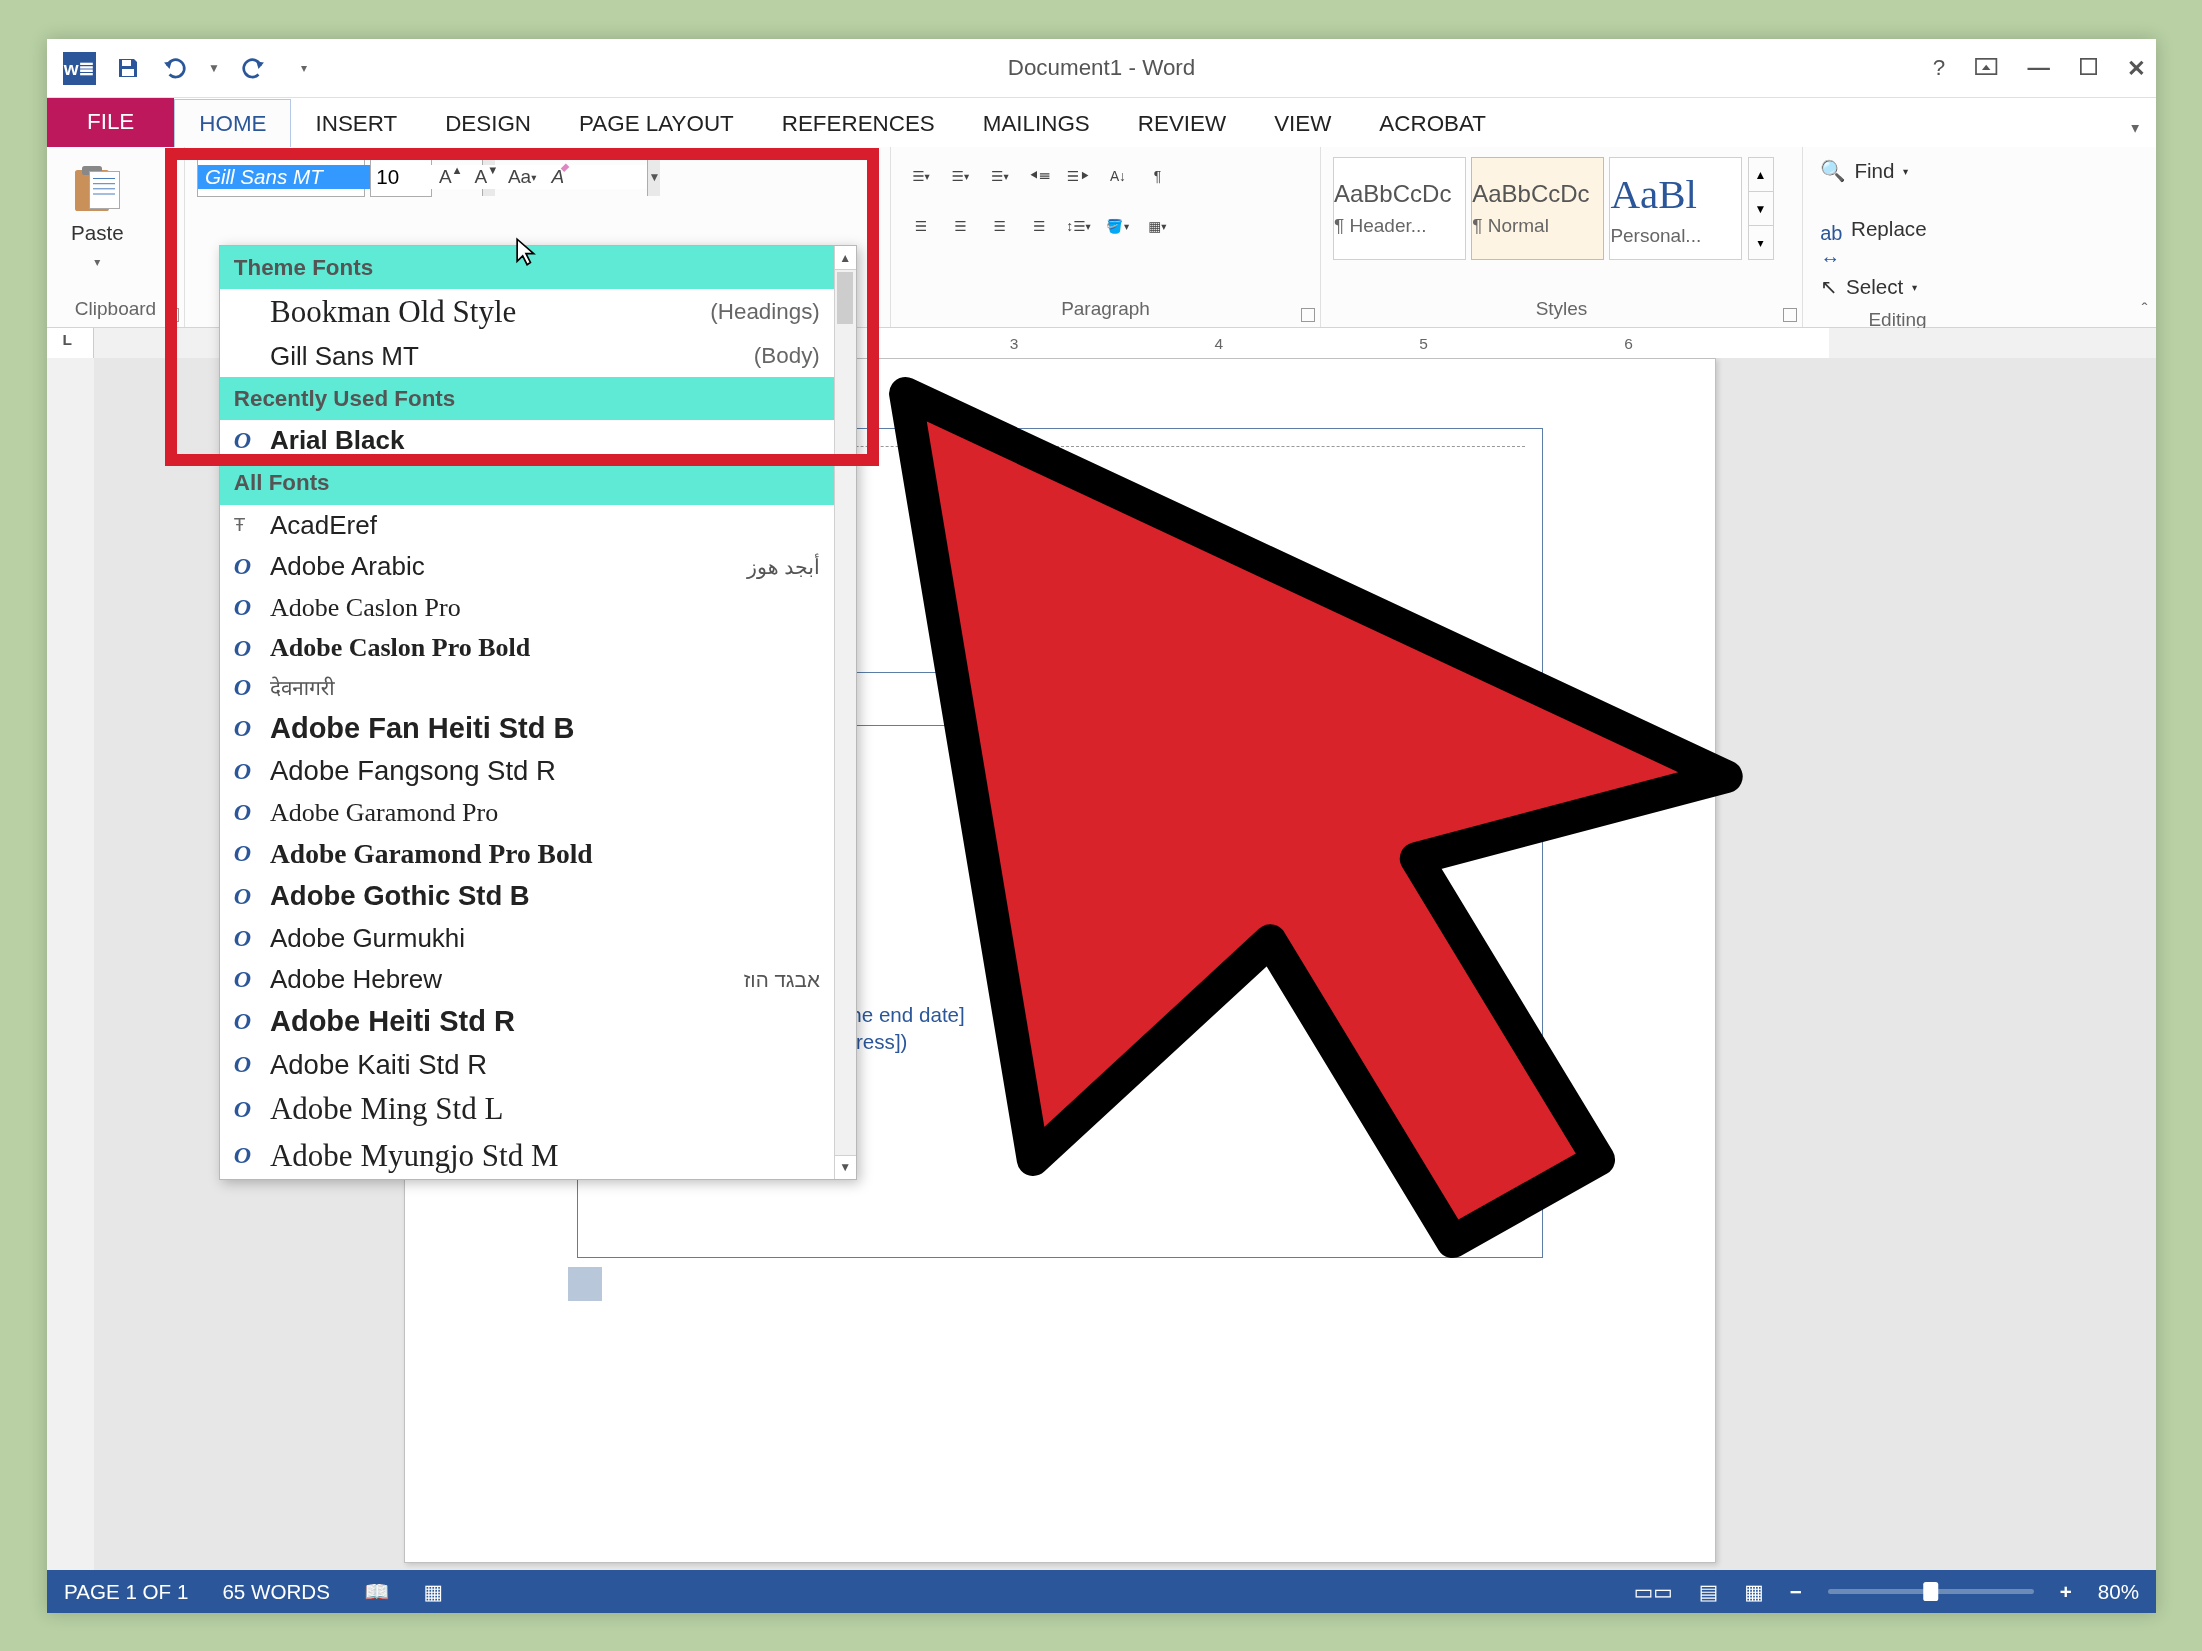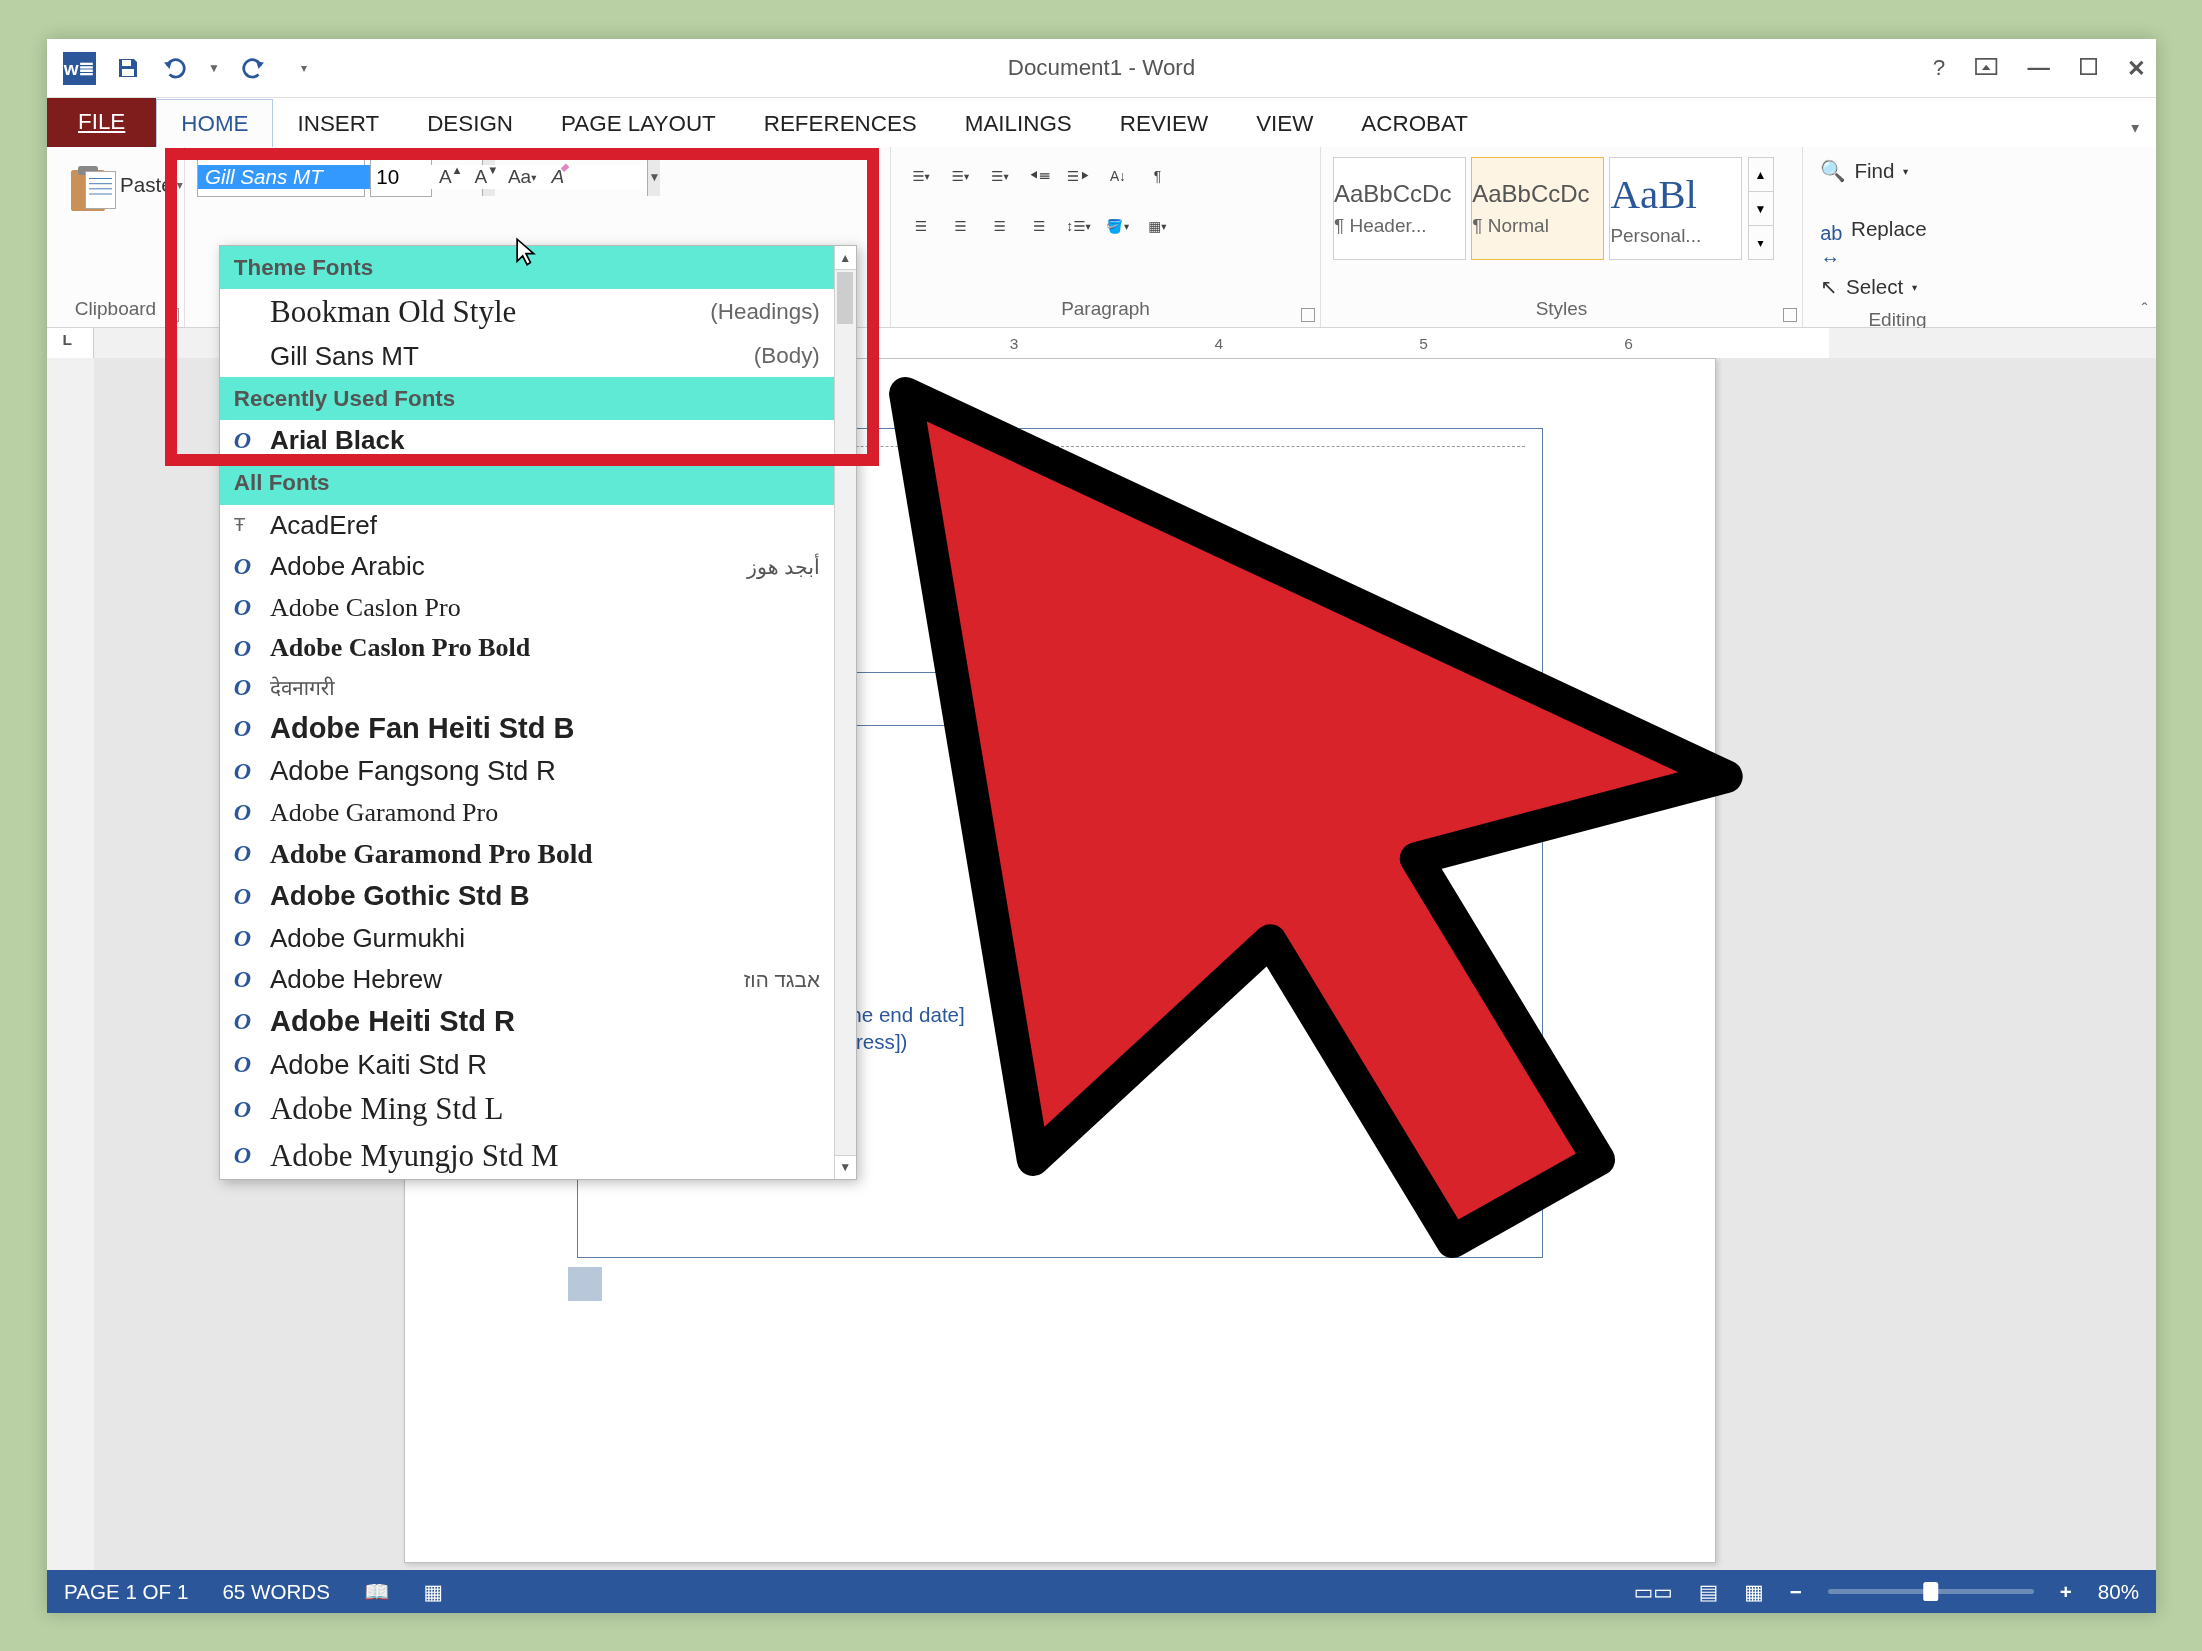--- a/index.html
+++ b/index.html
@@ -7,31 +7,31 @@
 .app-window { position: absolute; top: 39px; left: 47px; right: 47px; bottom: 39px; background: #fff; box-shadow: 0 0 17px rgba(0,0,0,0.2); display: flex; flex-direction: column; }
 .title-bar { height: 59px; display: flex; align-items: center; background: #fff; border-bottom: 0.9px solid #e0e0e0; position: relative; }
 .qat { display: flex; align-items: center; gap: 15.5px; padding-left: 15.5px; }
 .qat-item { width: 33px; height: 33px; display: flex; align-items: center; justify-content: center; }
 .word-logo { width: 33px; height: 33px; background: #2b579a; display: flex; align-items: center; justify-content: center; color: #fff; font-weight: bold; font-size: 19px; }
 .title-text { position: absolute; left: 0; right: 0; text-align: center; font-size: 22.4px; color: #555; pointer-events: none; }
 .window-controls { position: absolute; right: 10.3px; display: flex; gap: 30px; }
 .window-controls span { font-size: 22.4px; color: #555; cursor: pointer; }
 .tabs { height: 49px; display: flex; align-items: flex-end; background: #fff; padding-left: 0; }
 .tab { padding: 10.3px 24px; font-size: 22.4px; color: #222; cursor: pointer; }
-.tab.file { background: #7f1d1d; color: #fff; padding: 12px 31px; text-decoration: underline; }
+.tab.file { background: #be185d; color: #fff; padding: 12px 40px; }
 .tab.active { color: #2b579a; border: 1.7px solid #b5c9e6; border-bottom: none; background: #fcfcfc; }
 .tab-user { position: absolute; right: 13px; top: 110px; width: 41px; height: 41px; background: #e6e6e6; }
 .tab-user::before { content: ""; position: absolute; bottom: 1.7px; left: 6.9px; right: 6.9px; height: 15.5px; background: #b0b0b0; border-radius: 13px 13px 0 0; }
 .tab-user::after { content: ""; position: absolute; top: 5.2px; left: 12px; width: 17px; height: 17px; background: #b0b0b0; border-radius: 50%; }
 .ribbon { height: 181px; background: #fcfcfc; border-bottom: 0.9px solid #d4d4d4; display: flex; position: relative; }
 .ribbon-group { border-right: 0.9px solid #e0e0e0; padding: 5.2px 12px 3.4px 12px; display: flex; flex-direction: column; position: relative; }
 .group-area { flex: 1; display: flex; align-items: flex-start; gap: 6.9px; }
 .group-label { text-align: center; font-size: 19px; color: #666; padding: 3.4px 0; }
 .dialog-launcher { position: absolute; bottom: 5.2px; right: 5.2px; width: 13.8px; height: 13.8px; border: 0.9px solid #999; }
-.paste-big { display: flex; align-items: center; gap: 4px; padding: 6.9px 12px; }
+.paste-big { display: flex; flex-direction: column; align-items: center; gap: 10px; padding: 6.9px 12px; }
 .paste-icon { width: 45px; height: 52px; position: relative; }
 .clipboard-back { position: absolute; bottom: 0; left: 0; width: 34px; height: 41px; background: #c9905a; border-radius: 2.6px; }
 .clipboard-top { position: absolute; top: 6.9px; left: 6.9px; width: 20.6px; height: 8.6px; background: #888; border-radius: 2.6px; }
 .doc-sheet { position: absolute; bottom: 1.7px; right: 0; width: 31px; height: 38px; background: #fff; border: 0.9px solid #aaa; }
 .doc-sheet::before { content: ""; position: absolute; top: 5.2px; left: 3.4px; right: 3.4px; height: 1.7px; background: #4a7ebb; box-shadow: 0 5.2px 0 #4a7ebb, 0 10.3px 0 #4a7ebb, 0 15.5px 0 #4a7ebb; }
 .font-row { display: flex; align-items: center; gap: 1.7px; }
 .font-name-box { width: 168px; height: 40px; border: 0.9px solid #adadad; background: #fff; display: flex; align-items: center; }
 .font-name-input { flex: 1; padding: 0 6.9px; font-size: 20.6px; font-style: italic; border: none; outline: none; }
 .font-name-input.selected { background: #3399ff; color: #fff; }
 .combo-arrow { width: 24px; height: 38px; border-left: 0.9px solid #adadad; background: #e9e9e9; display: flex; align-items: center; justify-content: center; font-size: 12px; color: #555; }

